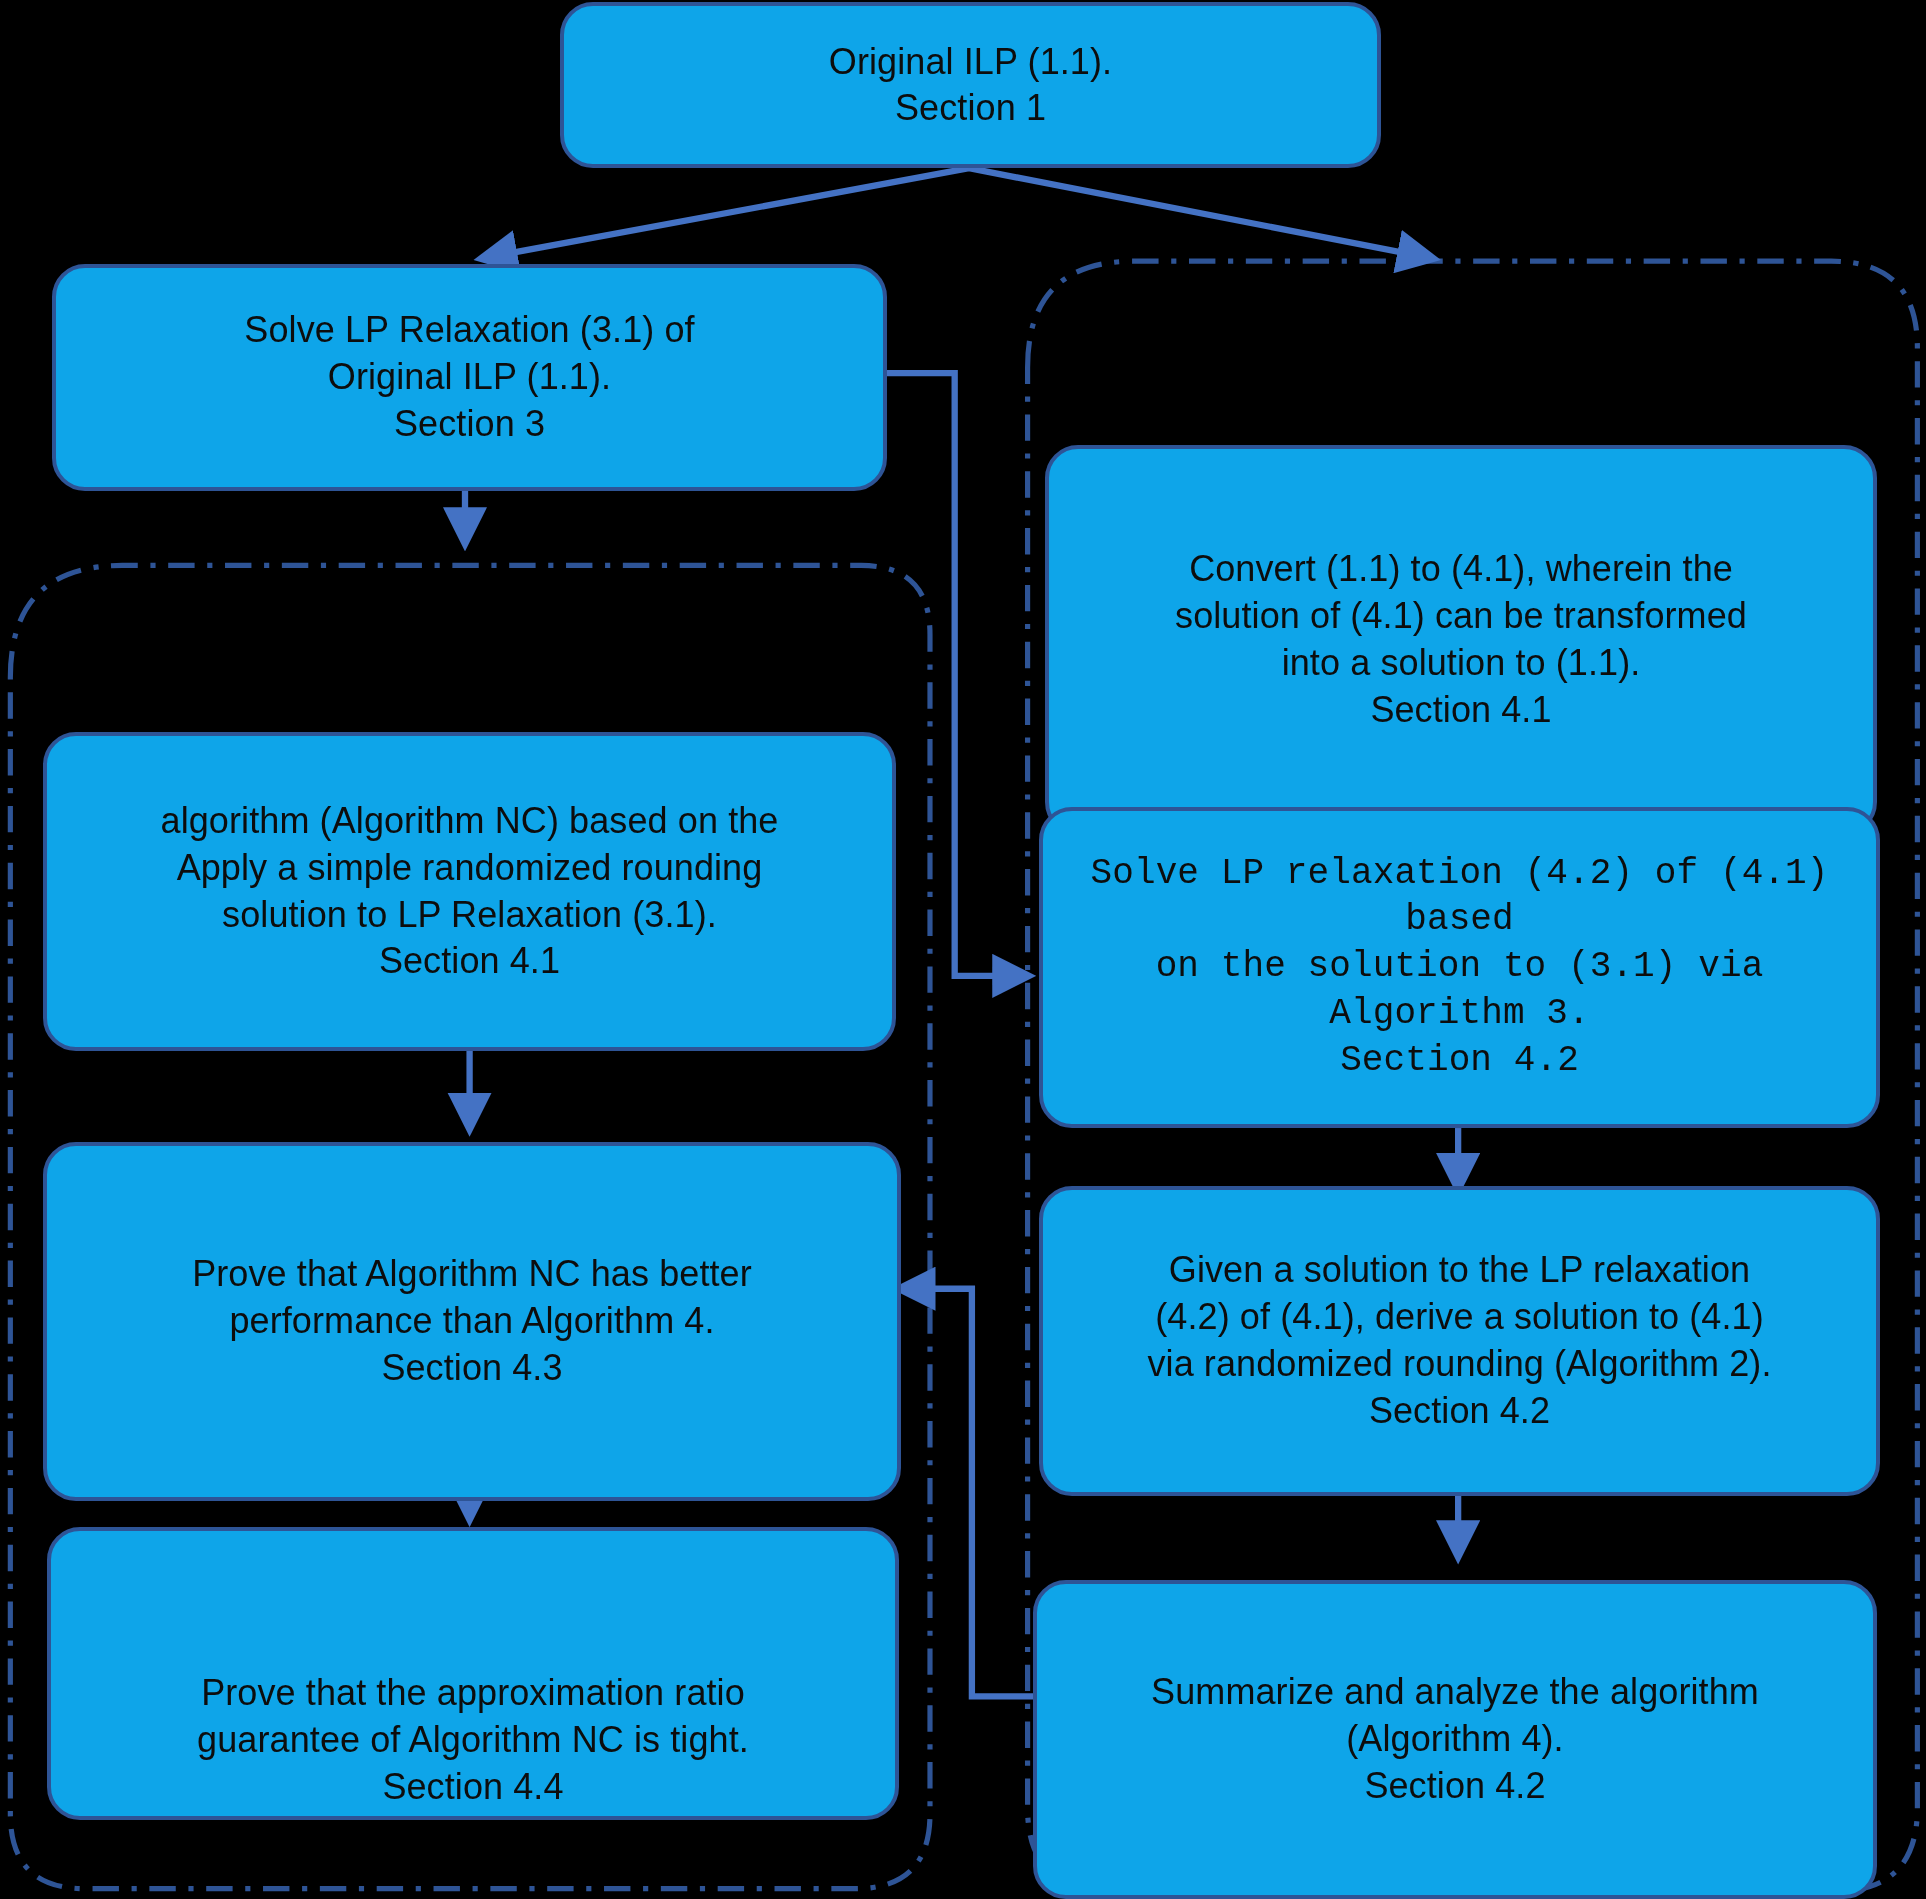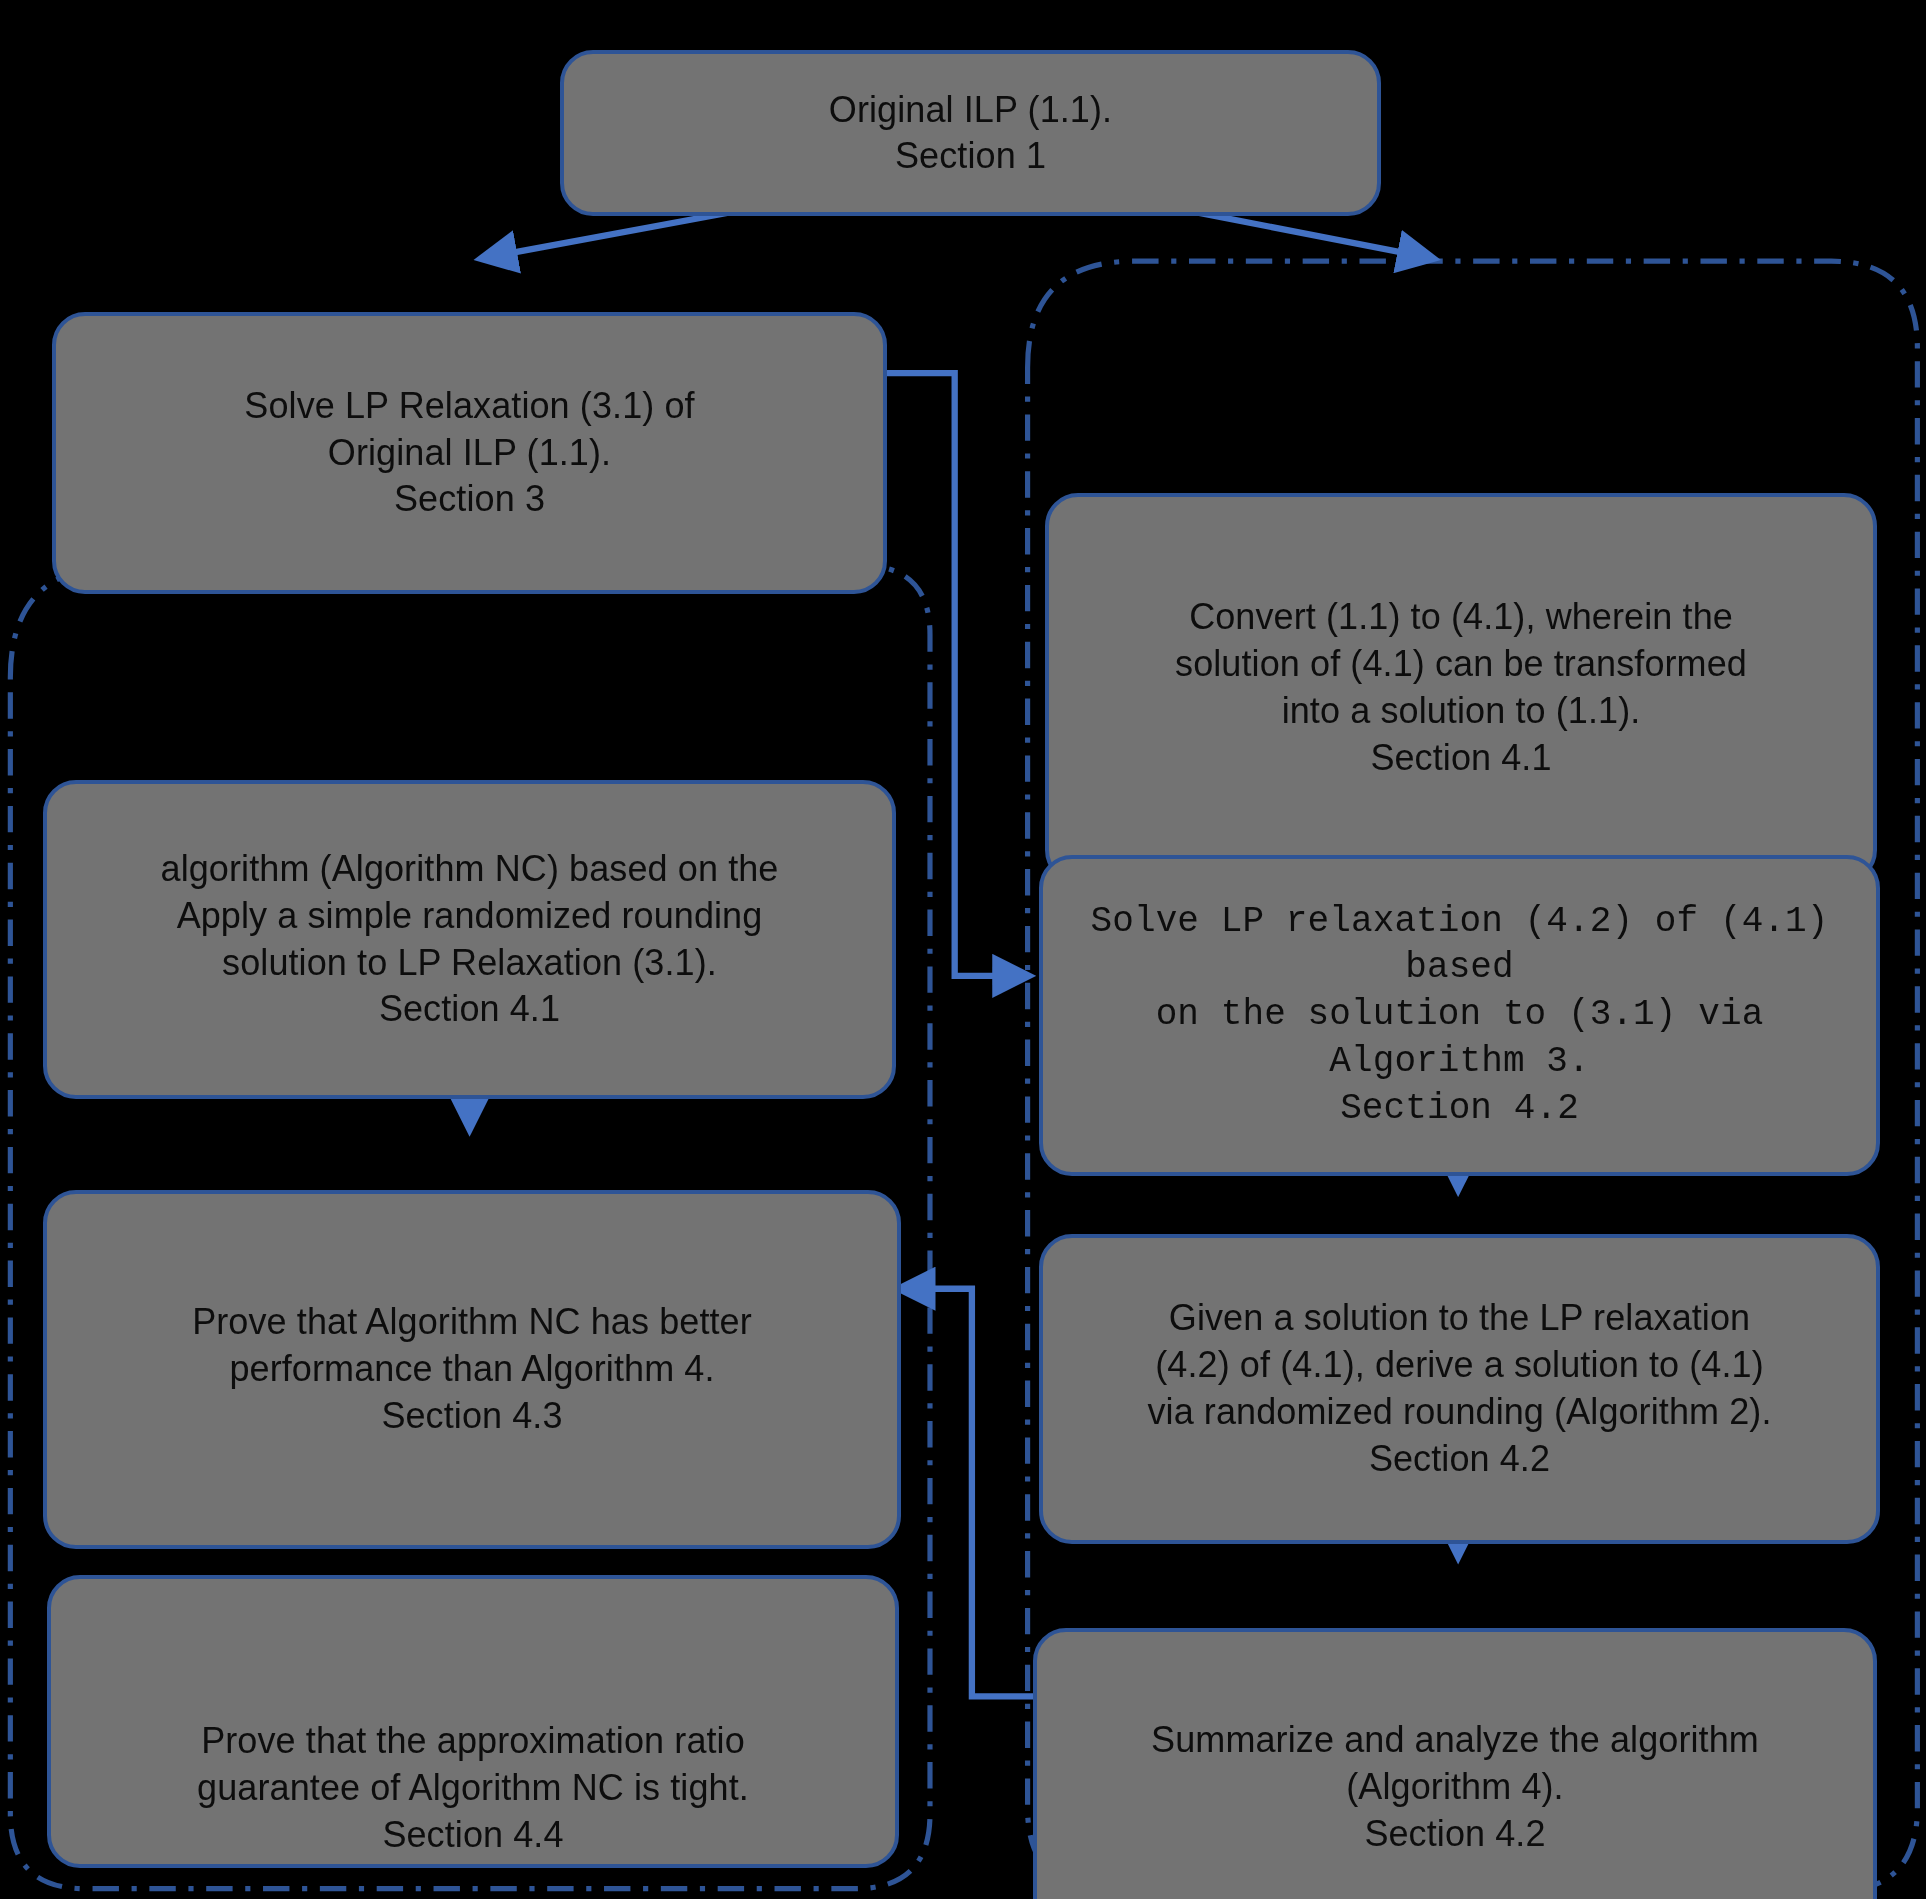--- a/index.html
+++ b/index.html
@@ -19,33 +19,32 @@
     position: absolute;
     left: 0;
     top: 0;
     width: 1926px;
     height: 1899px;
     pointer-events: none;
   }
   .node {
     position: absolute;
     box-sizing: border-box;
-    background: #737373;
+    background: #0ea5e9;
     border: 4px solid #2E5496;
     border-radius: 33px;
     display: flex;
     align-items: center;
     justify-content: center;
     text-align: center;
     color: #0D0D0D;
     font-size: 36px;
     line-height: 1.30;
     padding: 5.7px 19.5px;
     letter-spacing: 0.1px;
-    margin-top: 48px;
   }
   .node .txt { width: 100%; }
 </style>
 </head>
 <body>
 
 <div id="canvas">
 
   <svg id="svg-layer" viewBox="0 0 3355 3308">
     <defs>
@@ -81,21 +80,21 @@
     <path d="M 1800,2955 L 1693,2955 L 1693,2245 L 1568,2245" fill="none" stroke="#4472C4" stroke-width="11" marker-end="url(#arrowhead)"></path>
   </svg>
 
   <div class="node" style="left:560px; top:2.3px; width:821px; height:166px;">
     <div class="txt">
       <div>Original ILP (1.1).</div>
       <div>Section 1</div>
     </div>
   </div>
 
-  <div class="node" style="left:52px; top:264px; width:835px; height:282px;">
+  <div class="node" style="left:52px; top:264px; width:835px; height:227px;">
     <div class="txt">
       <div>Solve LP Relaxation (3.1) of</div>
       <div>Original ILP (1.1).</div>
       <div>Section 3</div>
     </div>
   </div>
 
   <div class="node" style="left:43px; top:732px; width:853px; height:319px;">
     <div class="txt">
       <div>algorithm (Algorithm NC) based on the</div>

